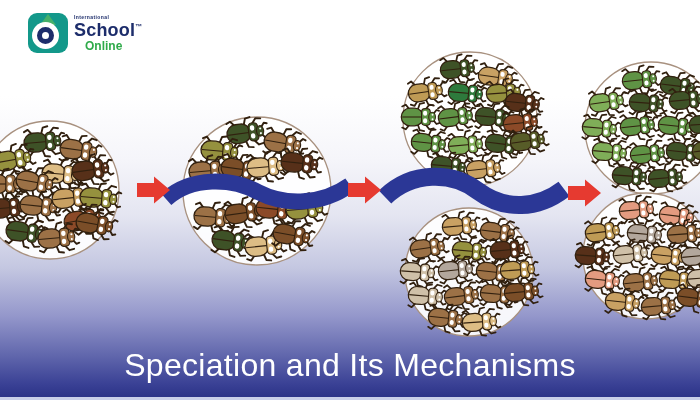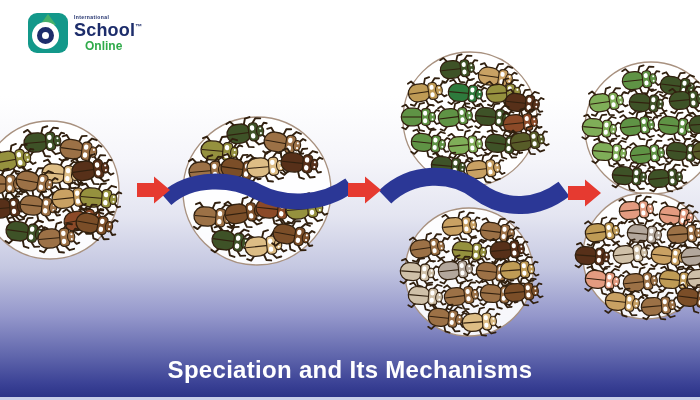--- a/index.html
+++ b/index.html
@@ -23,21 +23,21 @@
   .logo-text{display:flex;flex-direction:column;line-height:1;}
   .logo-small{font-size:5px;font-weight:bold;color:#1d2d6b;letter-spacing:.4px;margin-bottom:1px;}
   .logo-online{font-size:18px;font-weight:800;color:#1d2d6b;letter-spacing:.2px;}
   .logo-online sup{font-size:7px;vertical-align:super;}
   .logo-school{font-size:12px;font-weight:bold;color:#2faa4a;padding-left:11px;margin-top:1px;}
   
   #diagram-svg{position:absolute;left:0;top:0;}
   
   .page-title{
     position:absolute;left:0;right:0;bottom:16px;text-align:center;
-    color:#ffffff;font-size:24px;font-weight:bold;letter-spacing:.3px;
+    color:#ffffff;font-size:32px;font-weight:normal;letter-spacing:.3px;
   }
 </style>
 </head>
 <body>
 
 <div class="canvas">
 
   <svg id="diagram-svg" width="700" height="400" viewBox="0 0 700 400">
       <circle cx="50" cy="190" r="69" fill="rgba(255,255,255,0.92)" stroke="#a8917f" stroke-width="1.3"></circle>
       <circle cx="257" cy="191" r="74" fill="rgba(255,255,255,0.92)" stroke="#a8917f" stroke-width="1.3"></circle>

